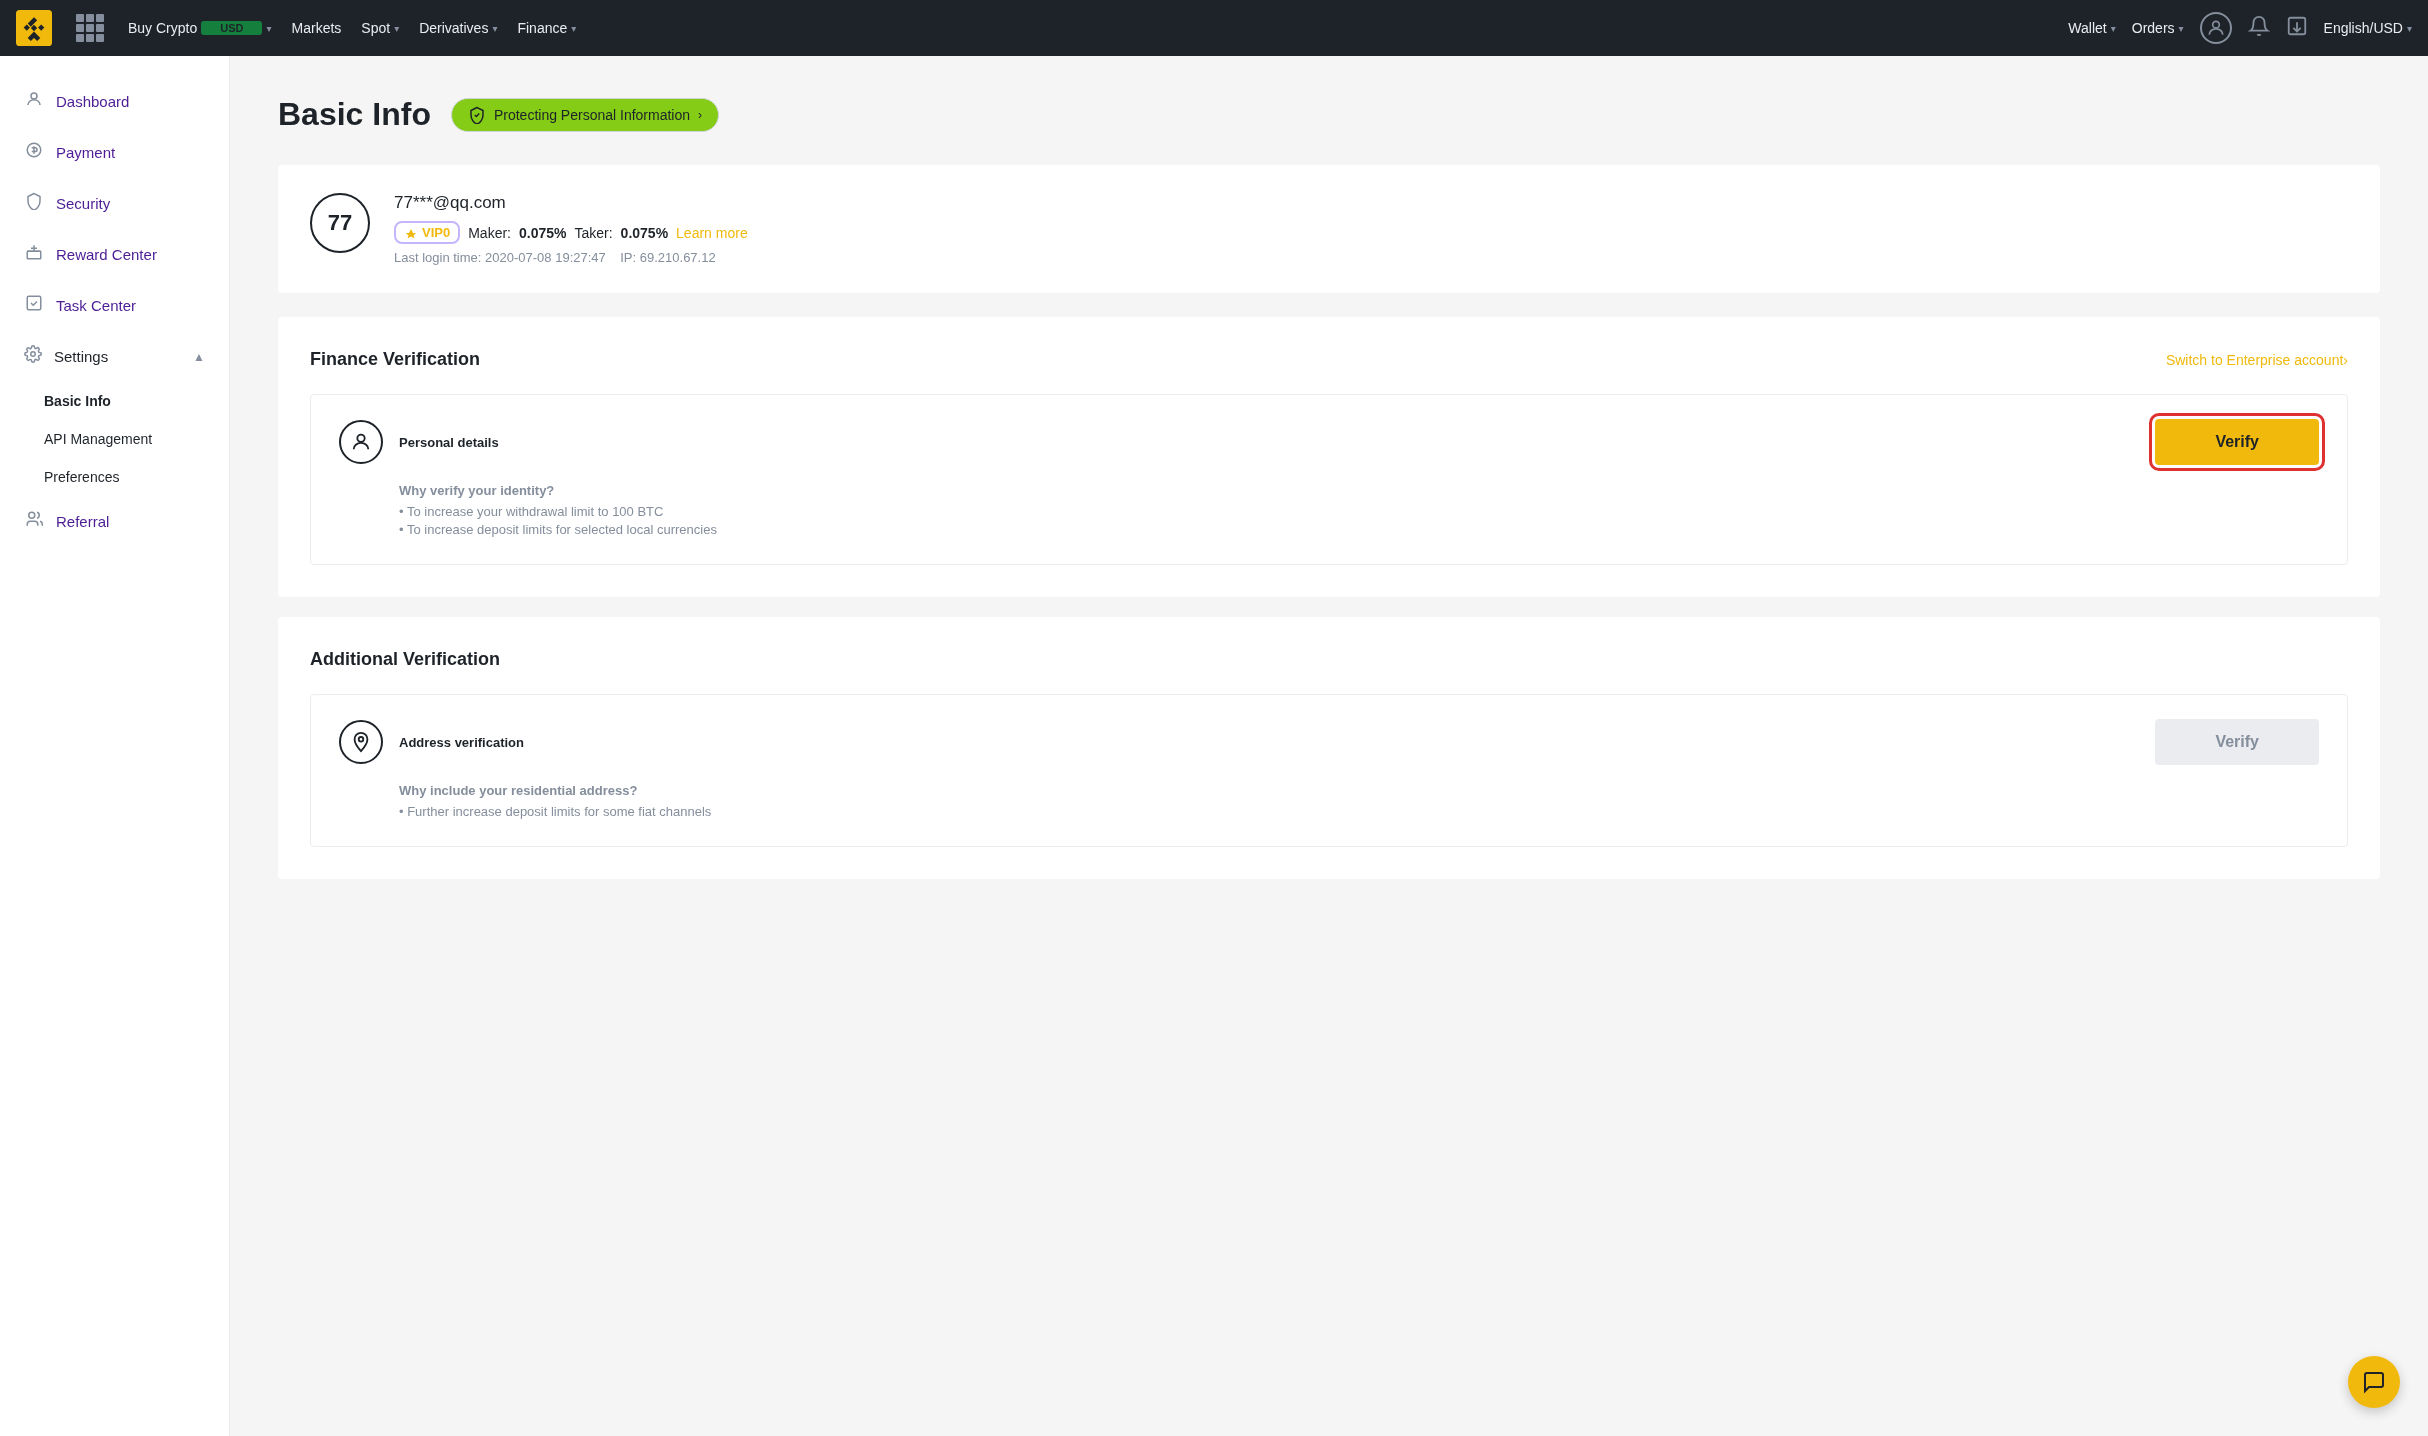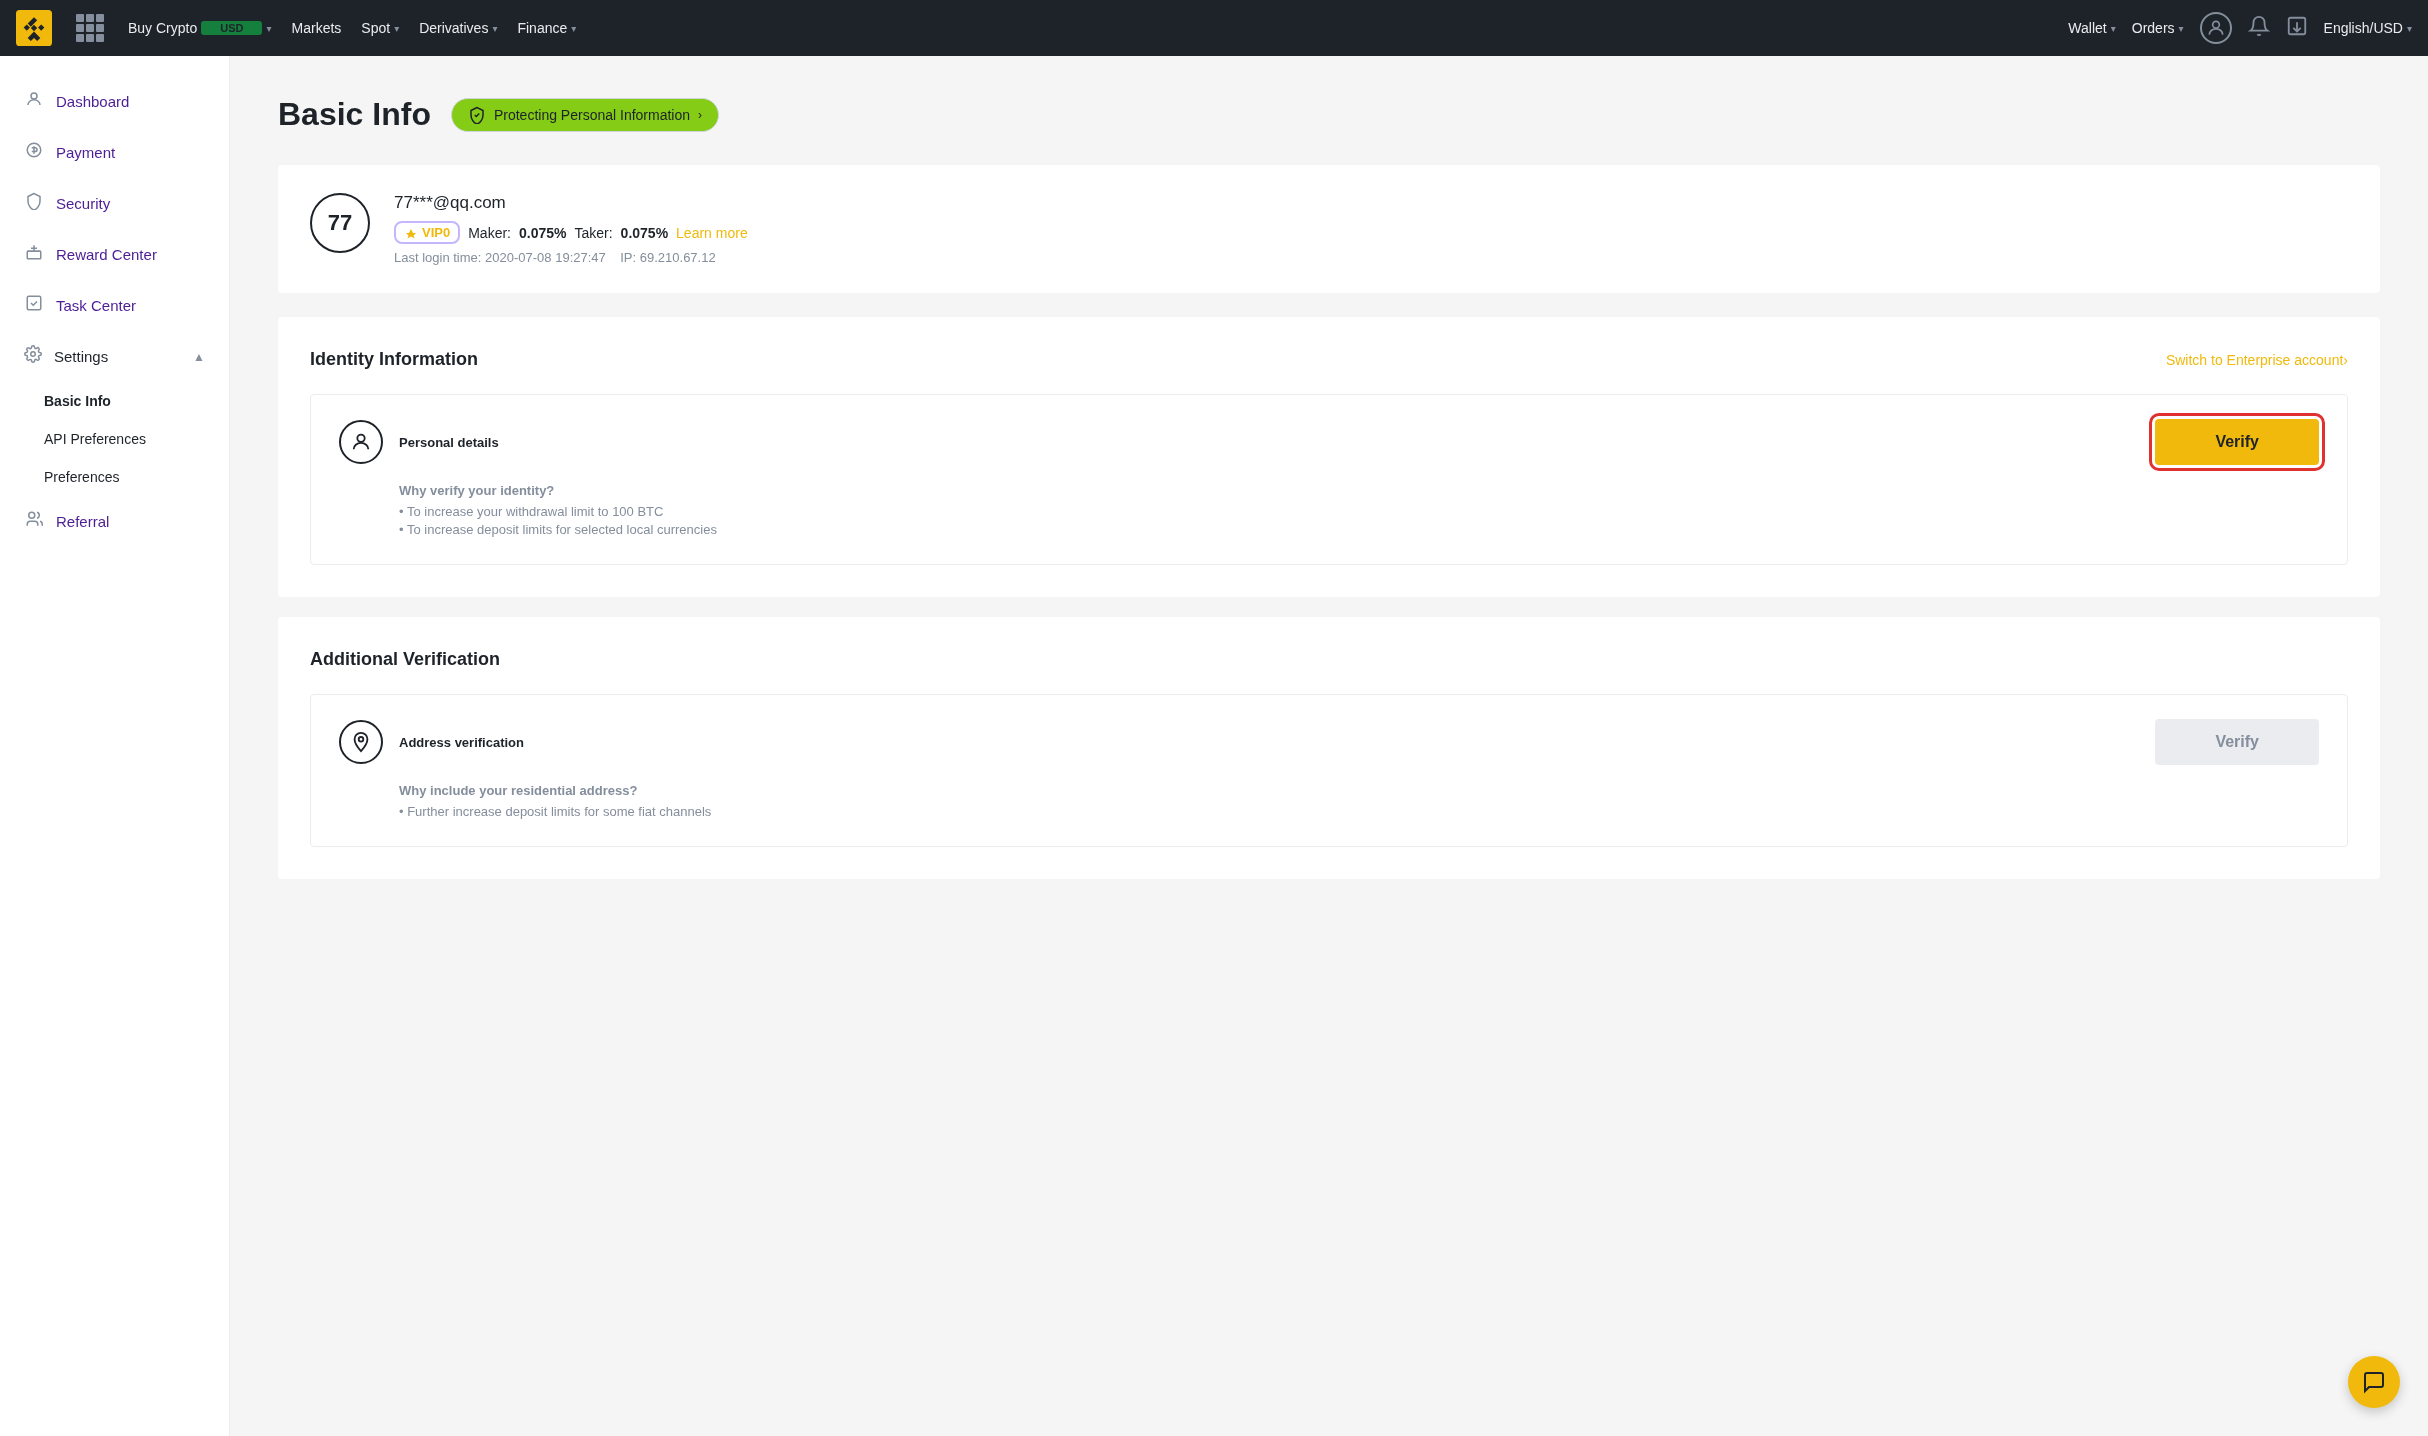--- a/index.html
+++ b/index.html
@@ -320,21 +320,21 @@
         </span>
         <span>Settings</span>
       </div>
       <span style="color:#848e9c;font-size:12px;">▲</span>
     </div>
 
     <div class="sidebar-sub-item active">
       <span>Basic Info</span>
     </div>
     <div class="sidebar-sub-item">
-      <span>API Preferences</span>
+      <span>API Management</span>
     </div>
     <div class="sidebar-sub-item">
       <span>Preferences</span>
     </div>
 
     <div class="sidebar-item">
       <span class="icon">
         <svg width="18" height="18" viewBox="0 0 24 24" fill="none" stroke="#848e9c" stroke-width="2">
           <path d="M17 21v-2a4 4 0 00-4-4H7a4 4 0 00-4 4v2"></path>
             <circle cx="9" cy="7" r="4"></circle>
@@ -383,21 +383,21 @@
           <span>2020-07-08 19:27:47</span>
           &nbsp;&nbsp;
           <span>IP:</span>
           <span>69.210.67.12</span>
         </div>
       </div>
     </div>
 
     <div class="verification-section">
       <div class="section-header">
-        <h2 class="section-title">Identity Information</h2>
+        <h2 class="section-title">Finance Verification</h2>
         <span class="switch-enterprise">
           <span>Switch to Enterprise account</span>
           <span>›</span>
         </span>
       </div>
 
       <div class="verification-item">
         <div class="verification-item-header">
           <div class="item-title-row">
             <div class="item-icon">

